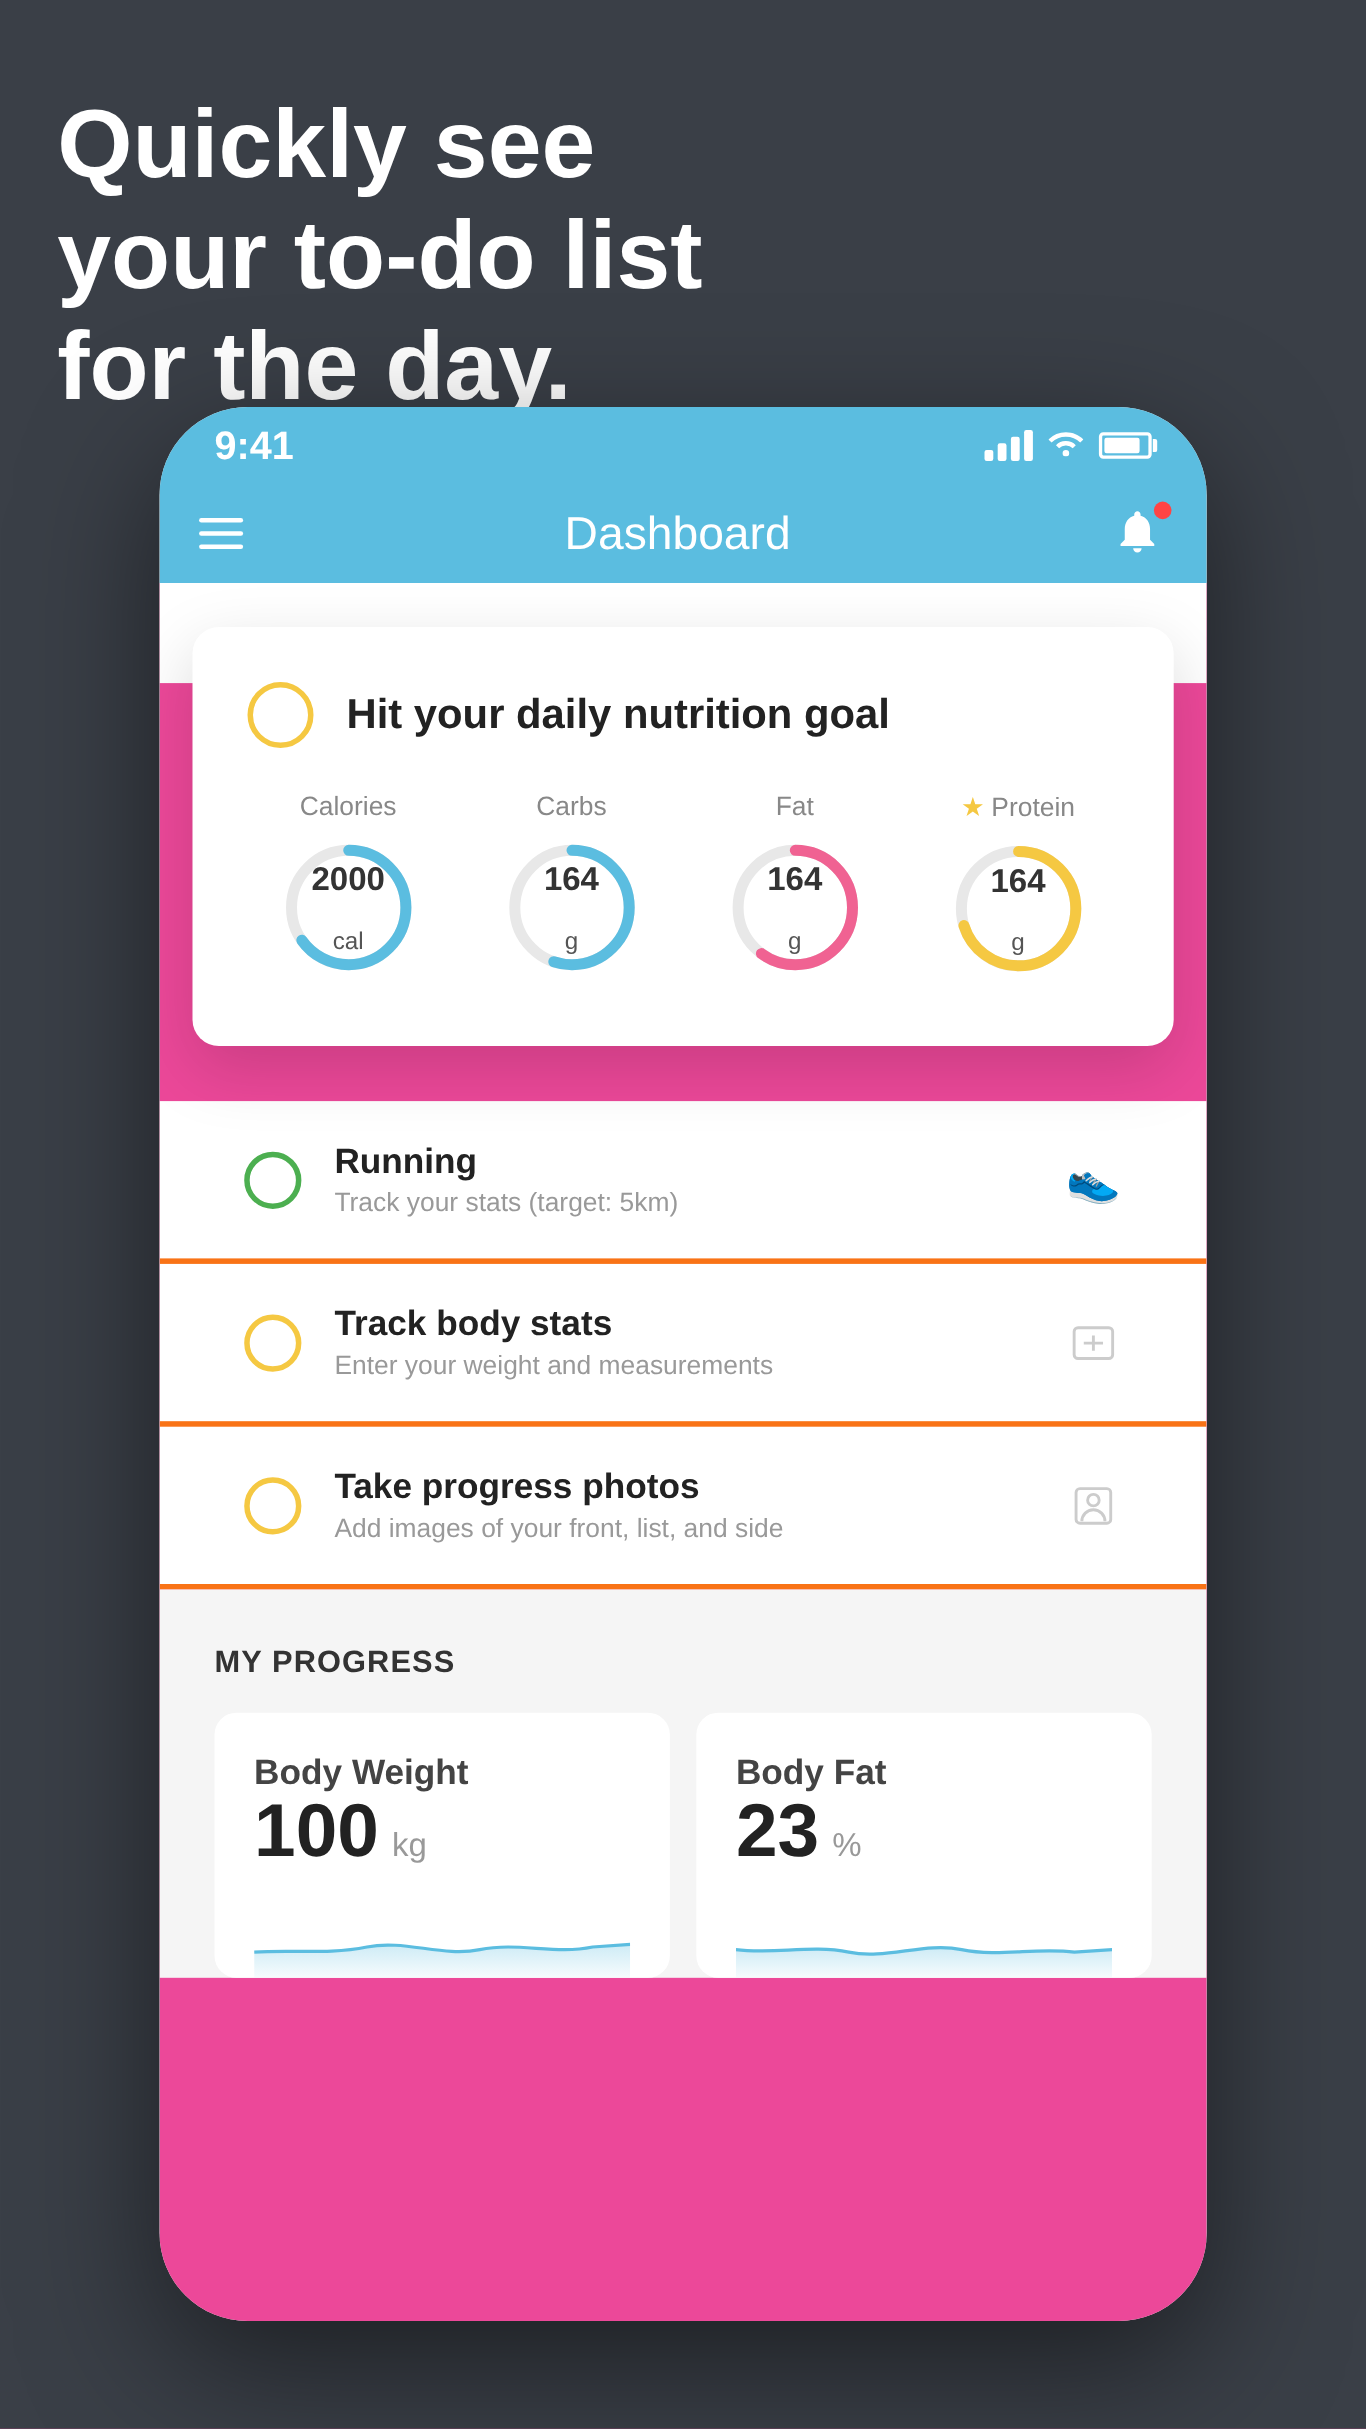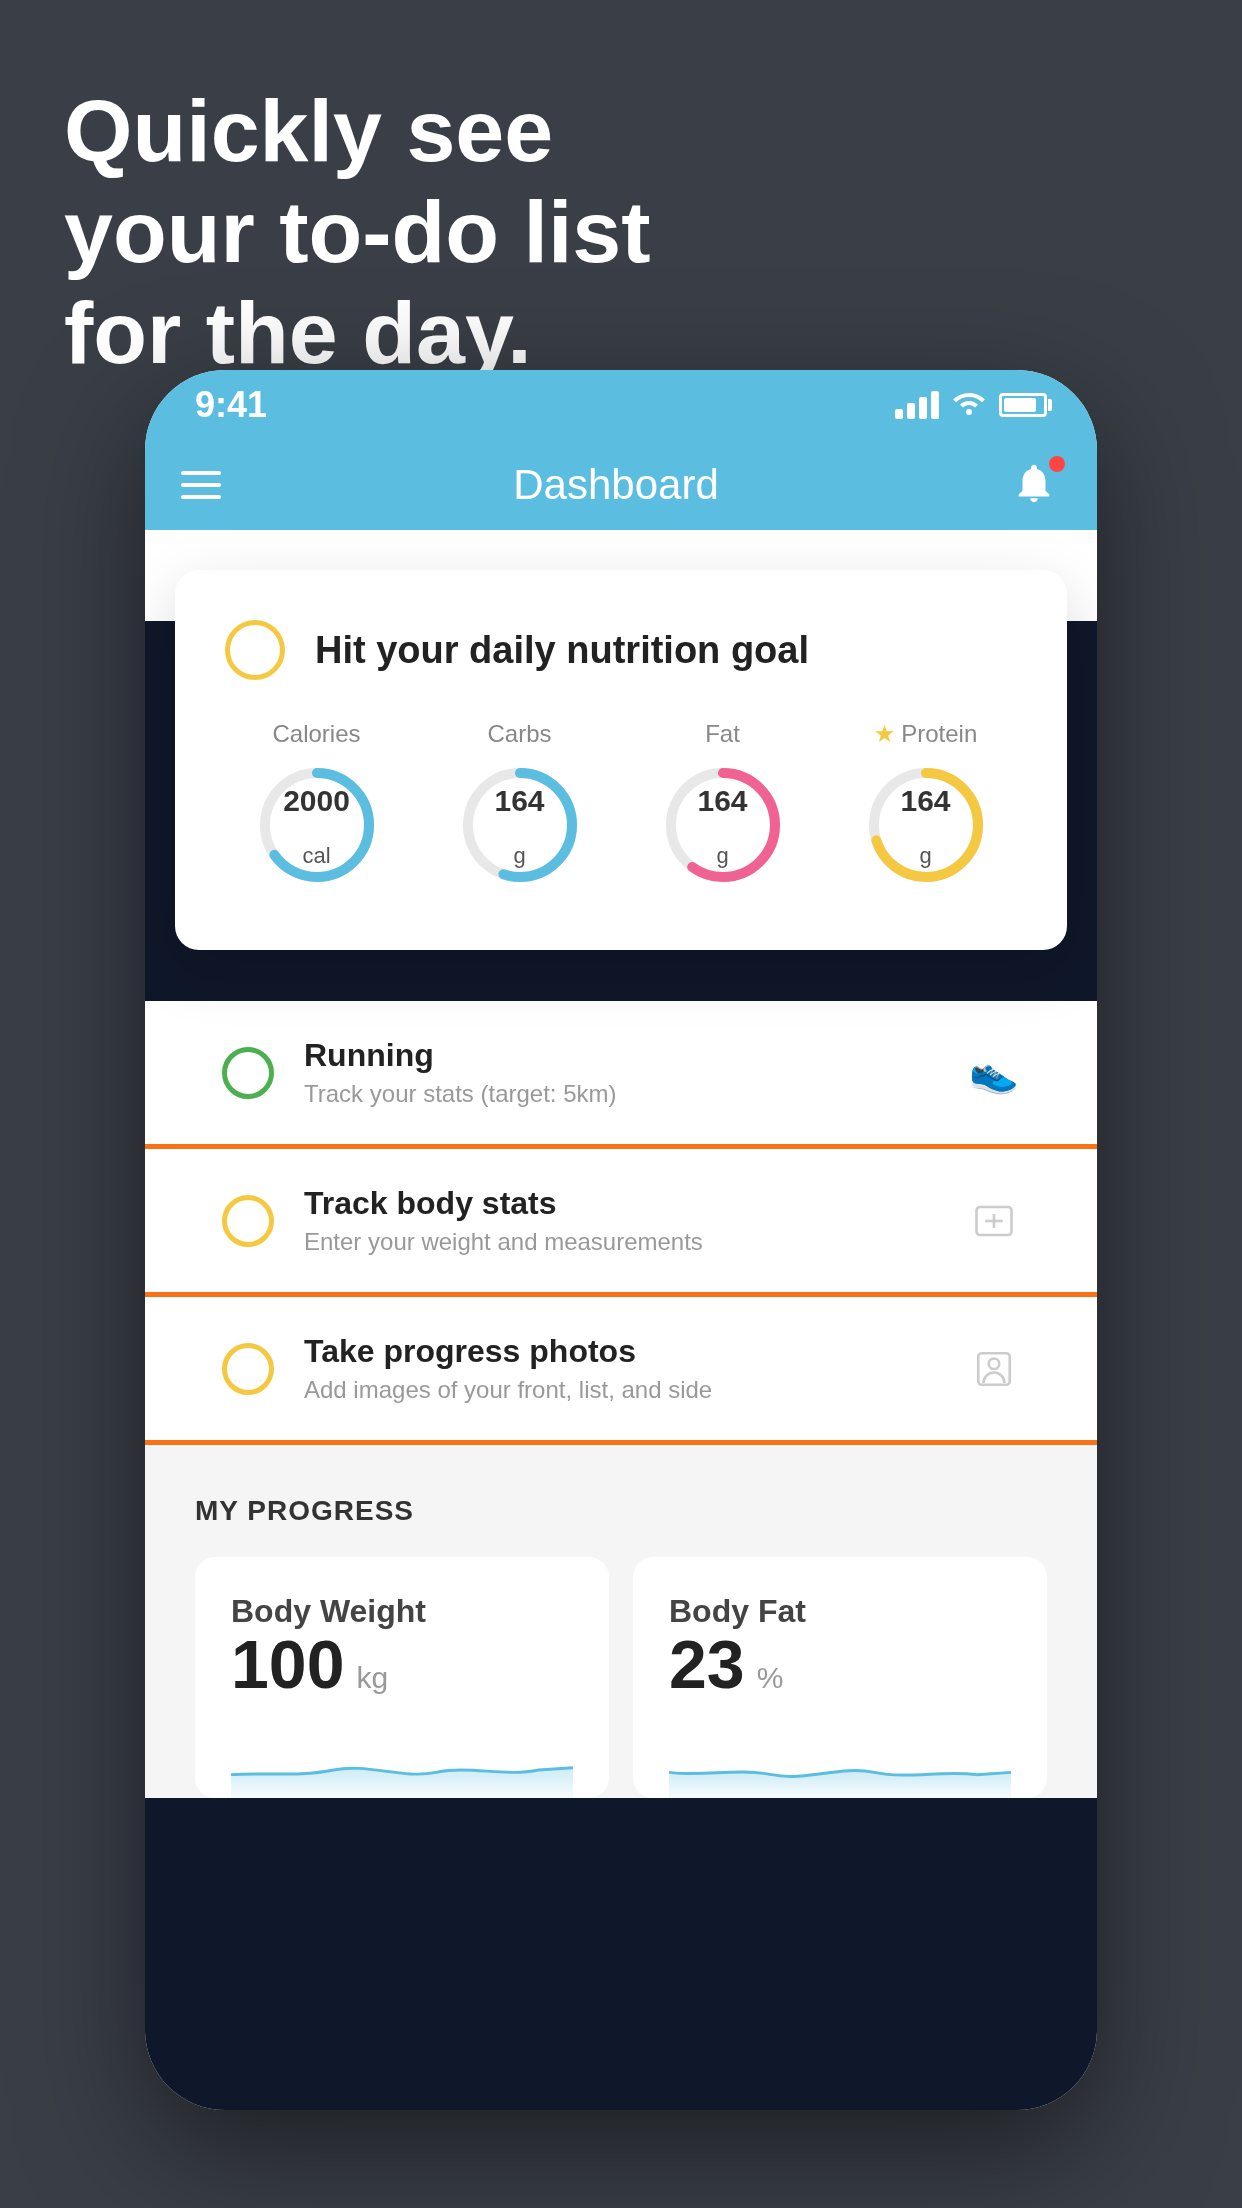--- a/index.html
+++ b/index.html
@@ -9,21 +9,21 @@
       background: #3a3f47;
       font-family: -apple-system, BlinkMacSystemFont, 'Helvetica Neue', Arial, sans-serif;
       overflow: hidden;
       position: relative;
     }
 
     
     .headline {
       position: absolute;
       top: 80px;
-      left: 64px;
+      left: 52px;
       color: #ffffff;
       font-size: 88px;
       font-weight: 800;
       line-height: 1.15;
       z-index: 1;
     }
 
     
     .phone {
       position: absolute;
@@ -146,21 +146,21 @@
       top: -4px;
       right: -4px;
       width: 16px;
       height: 16px;
       background: #ff4444;
       border-radius: 50%;
     }
 
     
     .app-body {
-      background: #0f172a;
+      background: #ec4899;
       height: calc(1740px - 160px);
       overflow: hidden;
       position: relative;
     }
 
     
     .things-section {
       background: white;
       padding: 40px 50px 0;
     }

